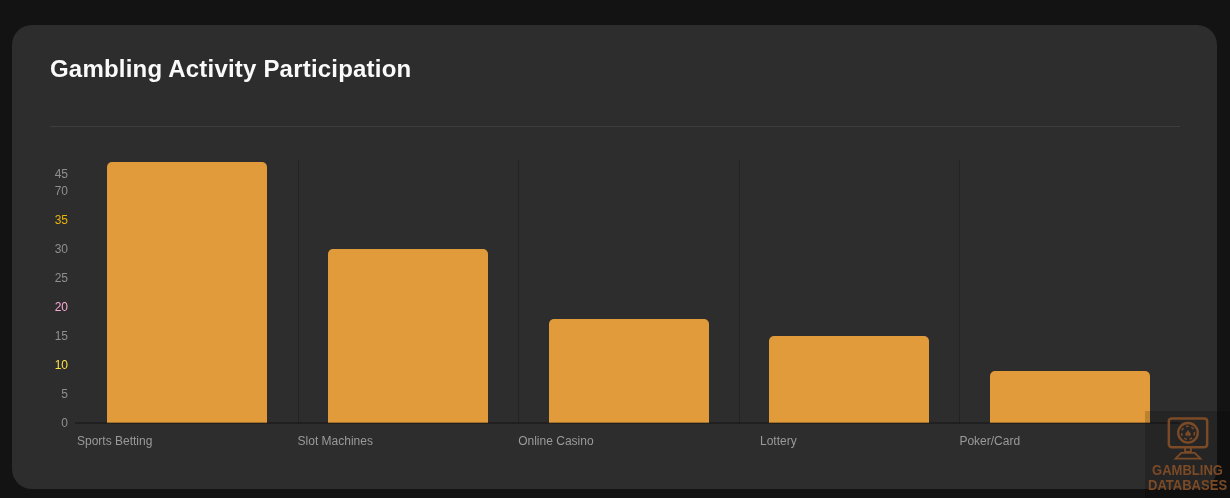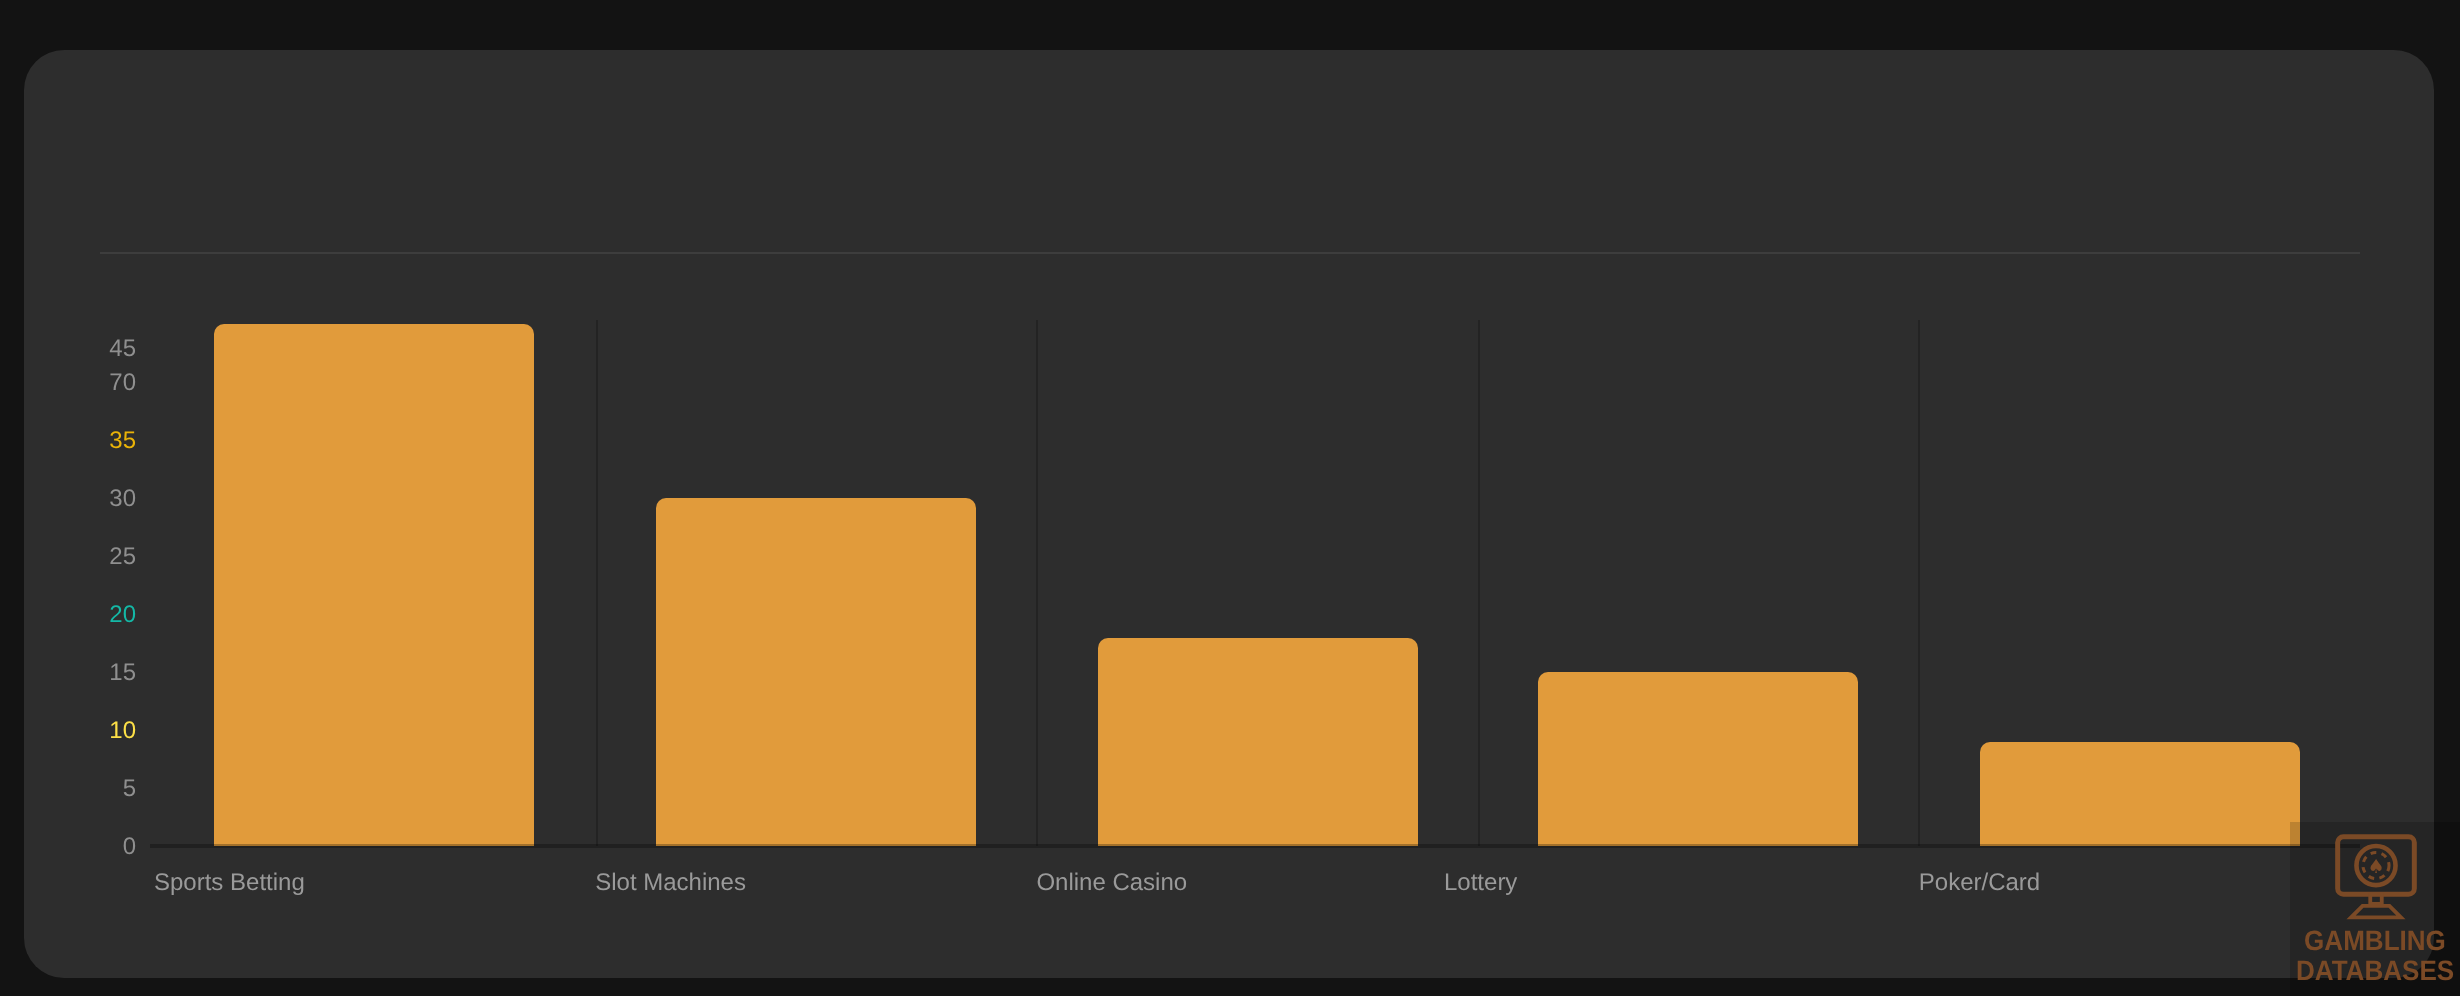--- a/index.html
+++ b/index.html
@@ -84,29 +84,30 @@
     letter-spacing: 0px;
     transform: scaleX(0.93);
     transform-origin: center;
     white-space: nowrap;
   }
 </style>
 </head>
 <body>
 
 <div class="card">
+  <div class="card-title">Gambling Activity Participation</div>
   <div class="divider"></div>
 
   <div class="chart">
     <div>
         <div class="ytick" style="left: 12px; top: 390px; color: rgb(143, 143, 143);">0</div>
         <div class="ytick" style="left: 12px; top: 361px; color: rgb(143, 143, 143);">5</div>
         <div class="ytick" style="left: 12px; top: 332px; color: #fde047;">10</div>
         <div class="ytick" style="left: 12px; top: 303px; color: rgb(143, 143, 143);">15</div>
-        <div class="ytick" style="left: 12px; top: 274px; color: #14b8a6;">20</div>
+        <div class="ytick" style="left: 12px; top: 274px; color: #f9a8d4;">20</div>
         <div class="ytick" style="left: 12px; top: 245px; color: rgb(143, 143, 143);">25</div>
         <div class="ytick" style="left: 12px; top: 216px; color: rgb(143, 143, 143);">30</div>
         <div class="ytick" style="left: 12px; top: 187px; color: #eab308;">35</div>
         <div class="ytick" style="left: 12px; top: 158px; color: rgb(143, 143, 143);">70</div>
         <div class="ytick" style="left: 12px; top: 129px; color: rgb(143, 143, 143); margin-top: 12px;">45</div>
       </div>
     <div>
         <div class="gridline-v" style="left: 286px; top: 135px; height: 263px;"></div>
         <div class="gridline-v" style="left: 506px; top: 135px; height: 263px;"></div>
         <div class="gridline-v" style="left: 727px; top: 135px; height: 263px;"></div>
@@ -115,21 +116,21 @@
         <div class="bar" style="left: 315.9px; width: 160px; top: 224px; height: 174px; background: rgb(225, 155, 59);"></div>
         <div class="bar" style="left: 536.5px; width: 160px; top: 293.6px; height: 104.4px; background: rgb(225, 155, 59);"></div>
         <div class="bar" style="left: 757.1px; width: 160px; top: 311px; height: 87px; background: rgb(225, 155, 59);"></div>
         <div class="bar" style="left: 977.7px; width: 160px; top: 345.8px; height: 52.2px; background: rgb(225, 155, 59);"></div>
       </div>
     <div class="x-axis-line"></div>
     <div>
         <div class="xlabel" style="left: 65px; width: 220.6px;">Sports Betting</div>
         <div class="xlabel" style="left: 285.6px; width: 220.6px;">Slot Machines</div>
         <div class="xlabel" style="left: 506.2px; width: 220.6px;">Online Casino</div>
-        <div class="xlabel" style="left: 710px; width: 220.6px;">Lottery</div>
+        <div class="xlabel" style="left: 748px; width: 220.6px;">Lottery</div>
         <div class="xlabel" style="left: 947.4px; width: 220.6px;">Poker/Card</div>
       </div>
   </div>
 </div>
 
 <div class="watermark" style="color: rgb(123, 74, 38);">
   <svg width="58" height="46" viewBox="0 0 60 48" fill="none" stroke="currentColor">
     <rect x="10" y="2.5" width="40" height="30" rx="3" stroke-width="2.6"></rect>
     <circle cx="30" cy="17.5" r="10.2" stroke-width="2.4"></circle>
     <circle cx="30" cy="17.5" r="6.8" stroke-width="1.6" stroke-dasharray="3 2.8"></circle>

